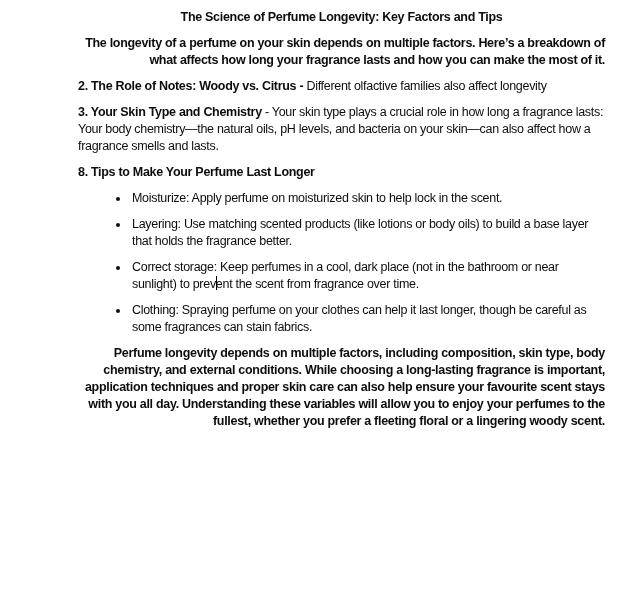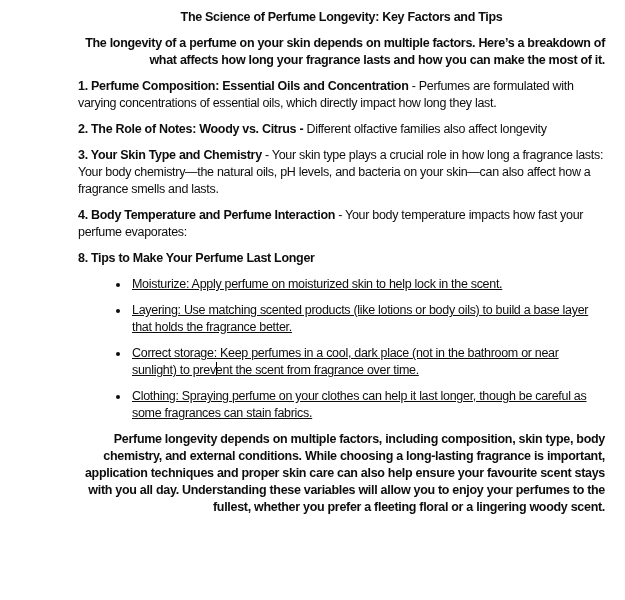--- a/index.html
+++ b/index.html
@@ -37,21 +37,20 @@
   }
   .bold {
     font-weight: 700;
     text-align: right;
   }
   strong { font-weight: 700; }
   ul.tips-list {
     margin: 0 0 9px 0;
     padding: 0 0 0 52px;
     list-style: disc outside;
-    text-decoration: underline;
   }
   ul.tips-list li {
     margin: 0 0 9px 0;
     padding-left: 2px;
   }
   .caret {
     display: inline-block;
     width: 0;
     height: 14px;
     border-left: 1px solid #000000;
@@ -61,35 +60,29 @@
 </style>
 </head>
 <body>
 
 <main class="doc">
 
   <h1 class="doc-title">The Science of Perfume Longevity: Key Factors and Tips</h1>
 
   <p class="para bold">The longevity of a perfume on your skin depends on multiple factors. Here’s a breakdown of what affects how long your fragrance lasts and how you can make the most of it.</p>
 
-  <p class="para">
-    <strong>1. Perfume Composition: Essential Oils and Concentration</strong><span> - Perfumes are formulated with varying concentrations of essential oils, which directly impact how long they last.</span>
-  </p>
 
   <p class="para">
     <strong>2. The Role of Notes: Woody vs. Citrus -</strong><span> Different olfactive families also affect longevity</span>
   </p>
 
   <p class="para">
     <strong>3. Your Skin Type and Chemistry</strong><span> - Your skin type plays a crucial role in how long a fragrance lasts: Your body chemistry—the natural oils, pH levels, and bacteria on your skin—can also affect how a fragrance smells and lasts.</span>
   </p>
 
-  <p class="para">
-    <strong>4. Body Temperature and Perfume Interaction</strong><span> - Your body temperature impacts how fast your perfume evaporates:</span>
-  </p>
 
 
 
   <p class="para">
     <strong>8. Tips to Make Your Perfume Last Longer</strong><span></span>
   </p>
 
   <ul class="tips-list">
     <li>
       <span>Moisturize: Apply perfume on moisturized skin to help lock in the scent.</span>

